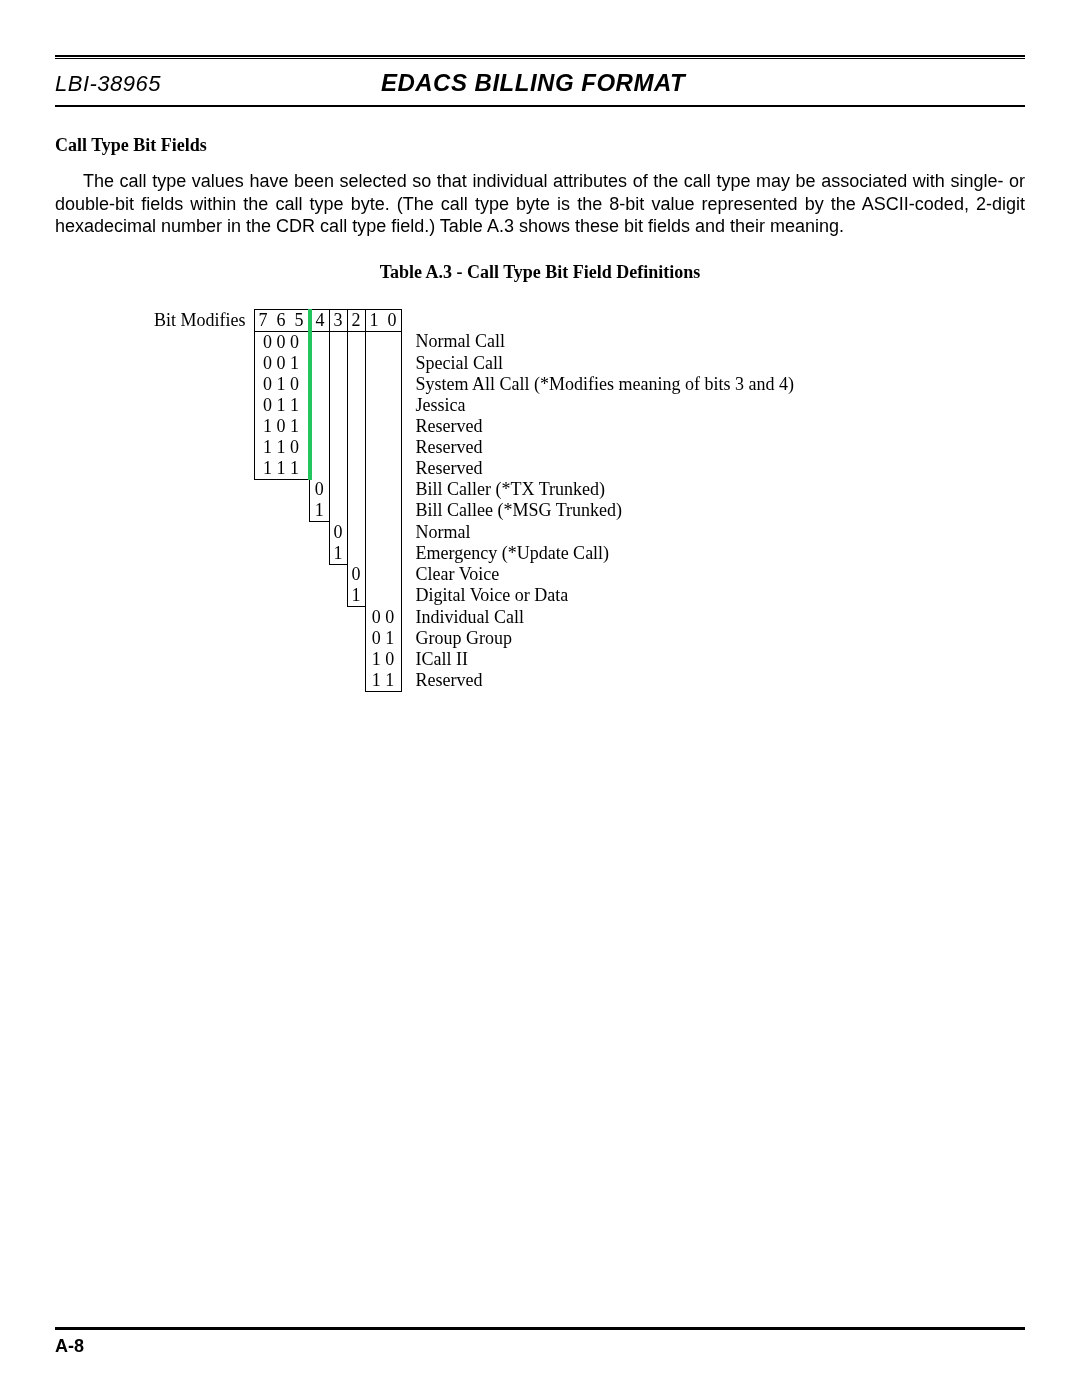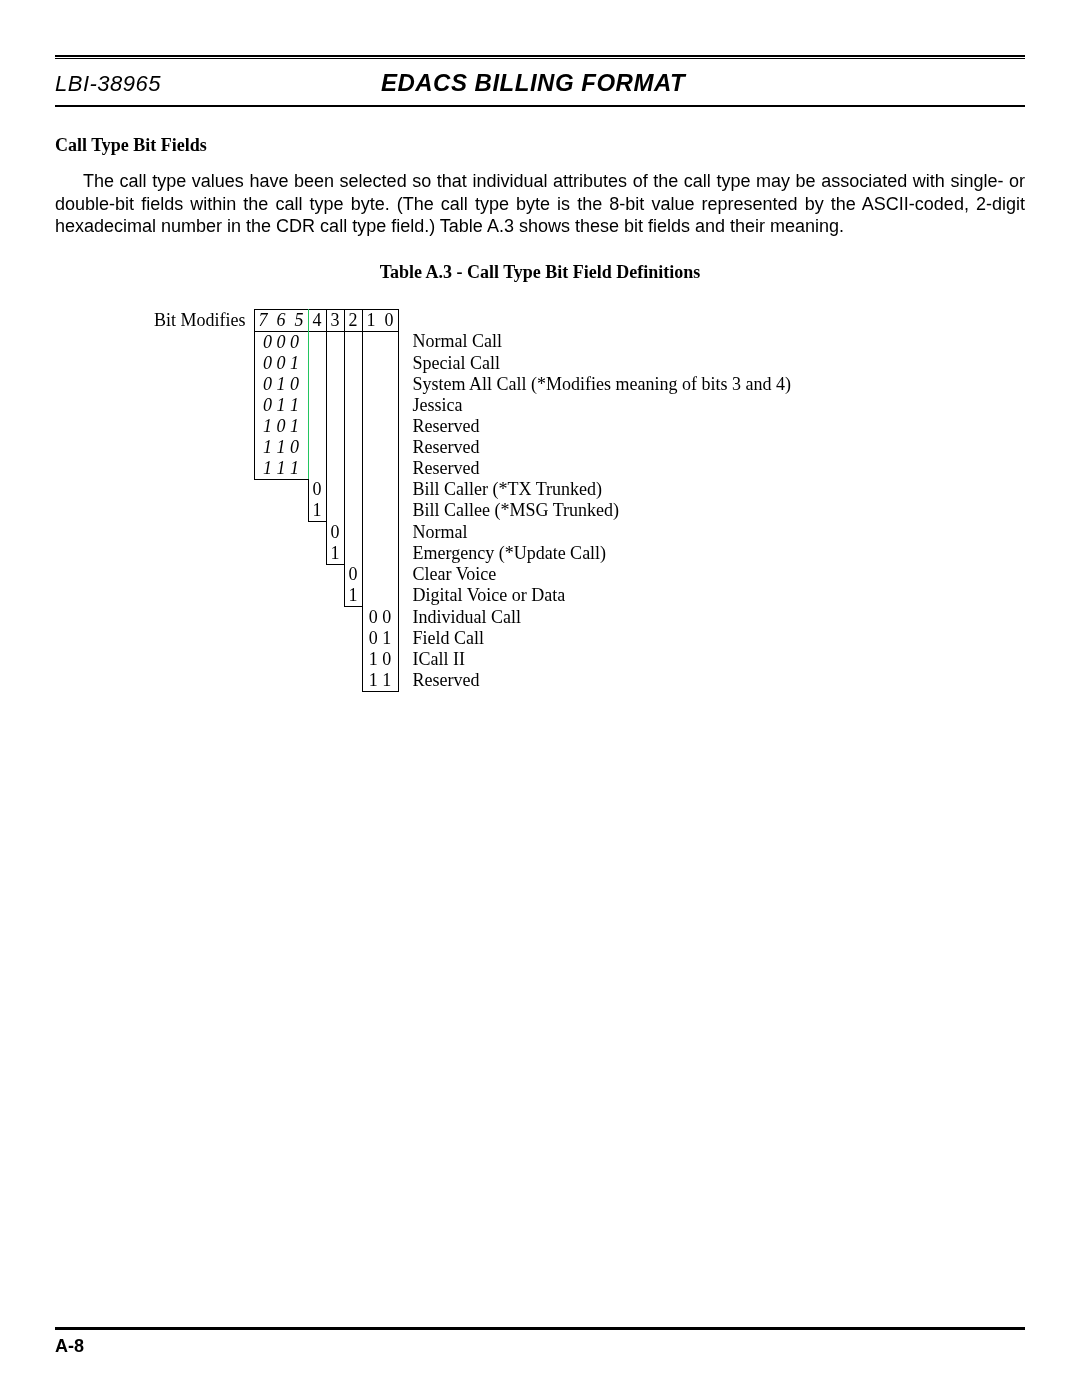--- a/index.html
+++ b/index.html
@@ -90,22 +90,21 @@
       padding-left: 14px;
       padding-right: 0;
       min-width: auto;
     }
     .bit-table td.rowlabel {
       text-align: right;
       padding-right: 8px;
     }
     .col-group-765 {
       border-left: 1px solid #000;
-      border-right: 1px solid #22c55e;
-      font-style: italic;
+      border-right: 4px solid #22c55e;
     }
     .col-group-4 {
       border-right: 1px solid #000;
     }
     .col-group-3 {
       border-right: 1px solid #000;
     }
     .col-group-2 {
       border-right: 1px solid #000;
     }
@@ -293,21 +292,21 @@
     <td class="col-group-10" style="border-left:1px solid #000">0 0</td>
     <td class="label">Individual Call</td>
   </tr>
   <tr>
     <td></td>
           <td></td>
           <td></td>
           <td></td>
           <td></td>
     <td class="col-group-10" style="border-left:1px solid #000">0 1</td>
-    <td class="label">Field Call</td>
+    <td class="label">Group Group</td>
   </tr>
   <tr>
     <td></td>
           <td></td>
           <td></td>
           <td></td>
           <td></td>
     <td class="col-group-10" style="border-left:1px solid #000">1 0</td>
     <td class="label">ICall II</td>
   </tr>

